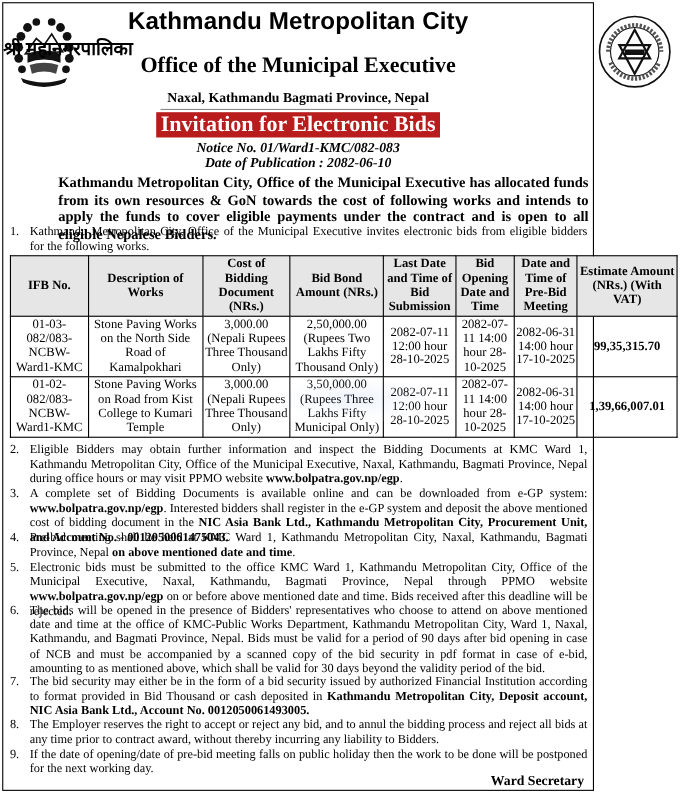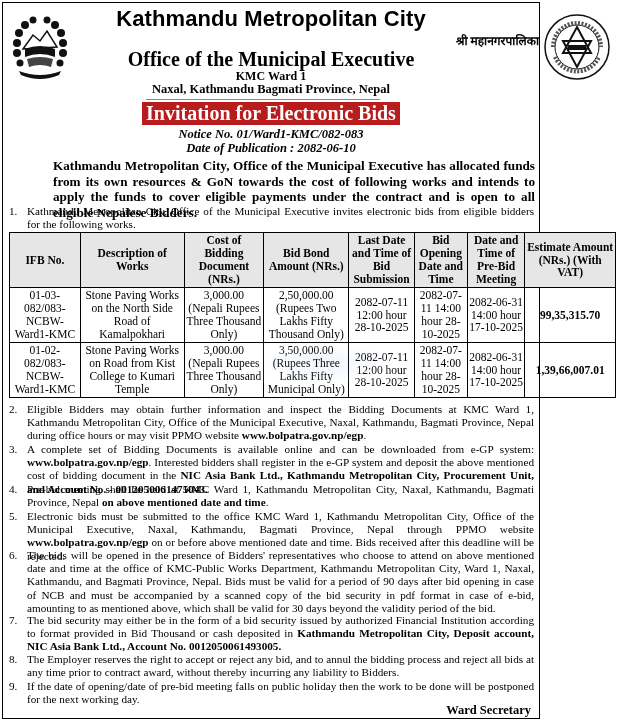--- a/index.html
+++ b/index.html
@@ -2,21 +2,21 @@
 <html><head>
 <meta charset="utf-8">
 <style>
   html, body { margin: 0; padding: 0; background: #ffffff; }
   body { width: 625px; height: 723px; overflow: hidden; font-family: "Liberation Serif", serif; color: #000; }
   .page { position: absolute; left: 2px; top: 2px; width: 538px; height: 717px; border: 1.5px solid #000; box-sizing: border-box; }
   .header { position: relative; height: 92px; }
   .logo-left { position: absolute; left: 8px; top: 10px; width: 58px; height: 68px; }
   .logo-right { position: absolute; left: 540px; top: 10px; width: 68px; height: 68px; }
   .title { position: absolute; left: 0; right: 0; top: 3px; text-align: center; font-family: "Liberation Sans", sans-serif; font-weight: bold; font-size: 22px; letter-spacing: 0.1px; }
-  .nepali { position: absolute; left: 0; right: 0; top: 29px; text-align: right; font-size: 12px; font-weight: bold; }
+  .nepali { position: absolute; left: 0; right: 0; top: 29px; text-align: left; font-size: 17px; font-weight: bold; }
   .office { position: absolute; left: 0; right: 0; top: 45px; text-align: center; font-weight: bold; font-size: 20px; }
   .ward { position: absolute; left: 0; right: 0; top: 66px; text-align: center; font-weight: bold; font-size: 12px; }
   .address { position: absolute; left: 0; right: 0; top: 79px; text-align: center; font-weight: bold; font-size: 12.5px; }
   .hr { position: absolute; left: 143px; width: 234px; top: 96px; border-top: 1px solid #888; }
   .banner-wrap { position: absolute; left: 0; right: 0; top: 99px; text-align: center; }
   .banner { display: inline-block; background: #b91c1c; color: #fff; font-weight: bold; font-size: 20px; padding: 0 4px; line-height: 23px; }
   .notice { position: absolute; left: 0; right: 0; top: 124px; text-align: center; font-weight: bold; font-size: 12.5px; line-height: 14px; font-style: italic; }
   .intro { position: absolute; left: 6px; right: 4px; top: 155px; font-weight: bold; font-size: 13.2px; line-height: 15.5px; text-align: justify; margin-left: 44px; }
   .item { position: absolute; left: 6px; right: 5px; font-size: 11.2px; line-height: 13.2px; text-align: justify; }
   .item .num { position: absolute; left: 0; top: 0; width: 16px; }
@@ -50,21 +50,20 @@
           <circle cx="49" cy="50" r="3.5"></circle>
       </g>
       <path d="M12 36 L22 22 L29 28 L36 18 L46 34 Z" fill="#fff" stroke="#111" stroke-width="1.5"></path>
       <path d="M14 36 Q29 30 44 36 L44 44 Q29 38 14 44 Z" fill="#111"></path>
       <path d="M16 46 Q29 42 42 46 L40 54 Q29 50 18 54 Z" fill="#444"></path>
       <path d="M8 58 Q29 66 50 58 L48 62 Q29 70 10 62 Z" fill="#111"></path>
     </svg>
     <div class="title">Kathmandu Metropolitan City</div>
     <div class="nepali">श्री महानगरपालिका</div>
     <div class="office">Office of the Municipal Executive</div>
-    <div class="ward">KMC Ward 1</div>
     <div class="address">Naxal, Kathmandu Bagmati Province, Nepal</div>
     <svg class="logo-right" viewBox="0 0 68 68">
       <circle cx="34" cy="34" r="32" fill="none" stroke="#111" stroke-width="1.5"></circle>
       <circle cx="34" cy="34" r="22" fill="none" stroke="#111" stroke-width="1"></circle>
       <path d="M34 14 L48 40 L20 40 Z" fill="none" stroke="#111" stroke-width="2"></path>
       <path d="M34 54 L48 28 L20 28 Z" fill="none" stroke="#111" stroke-width="2"></path>
       <rect x="25" y="32" width="18" height="5" fill="#111"></rect>
       <path d="M10 34 A24 24 0 0 1 58 34" fill="none" stroke="#555" stroke-width="4" stroke-dasharray="2 1.5"></path>
       <path d="M12 44 A24 24 0 0 0 56 44" fill="none" stroke="#555" stroke-width="4" stroke-dasharray="2 1.5"></path>
     </svg>

